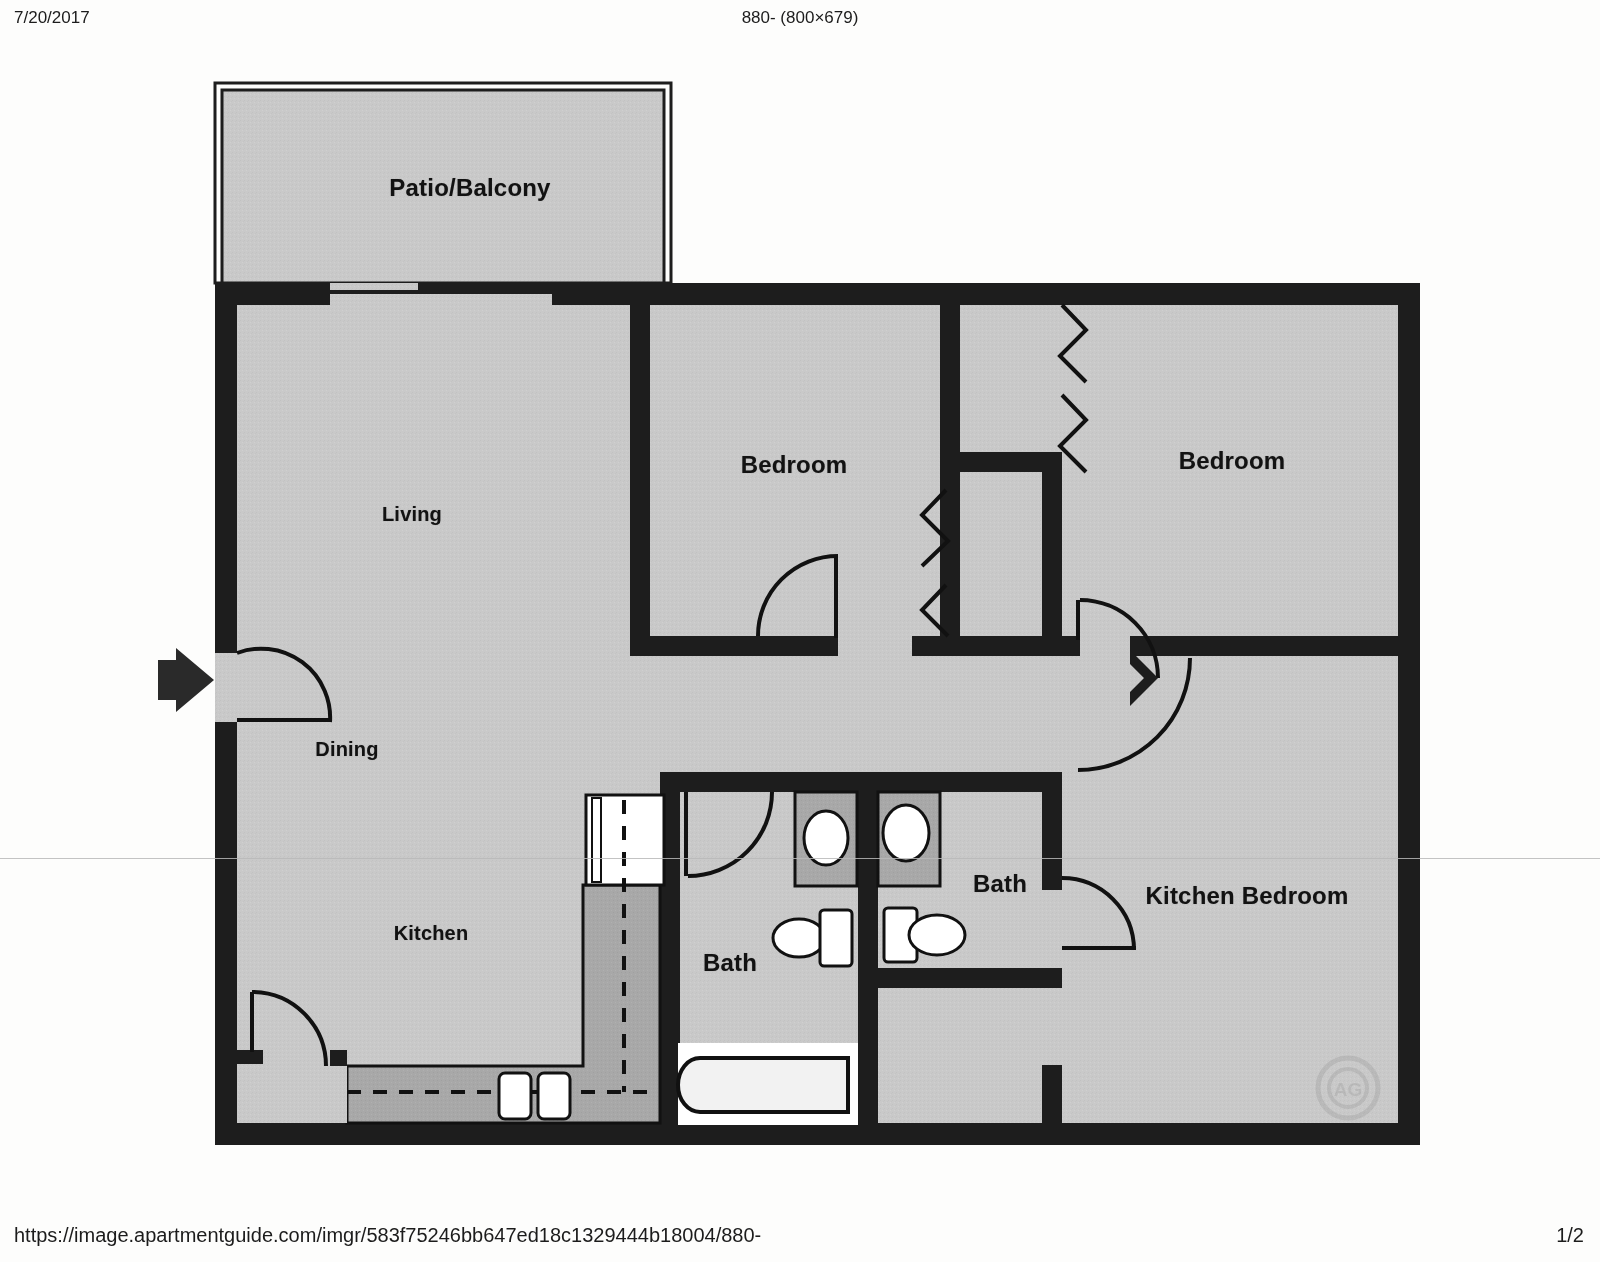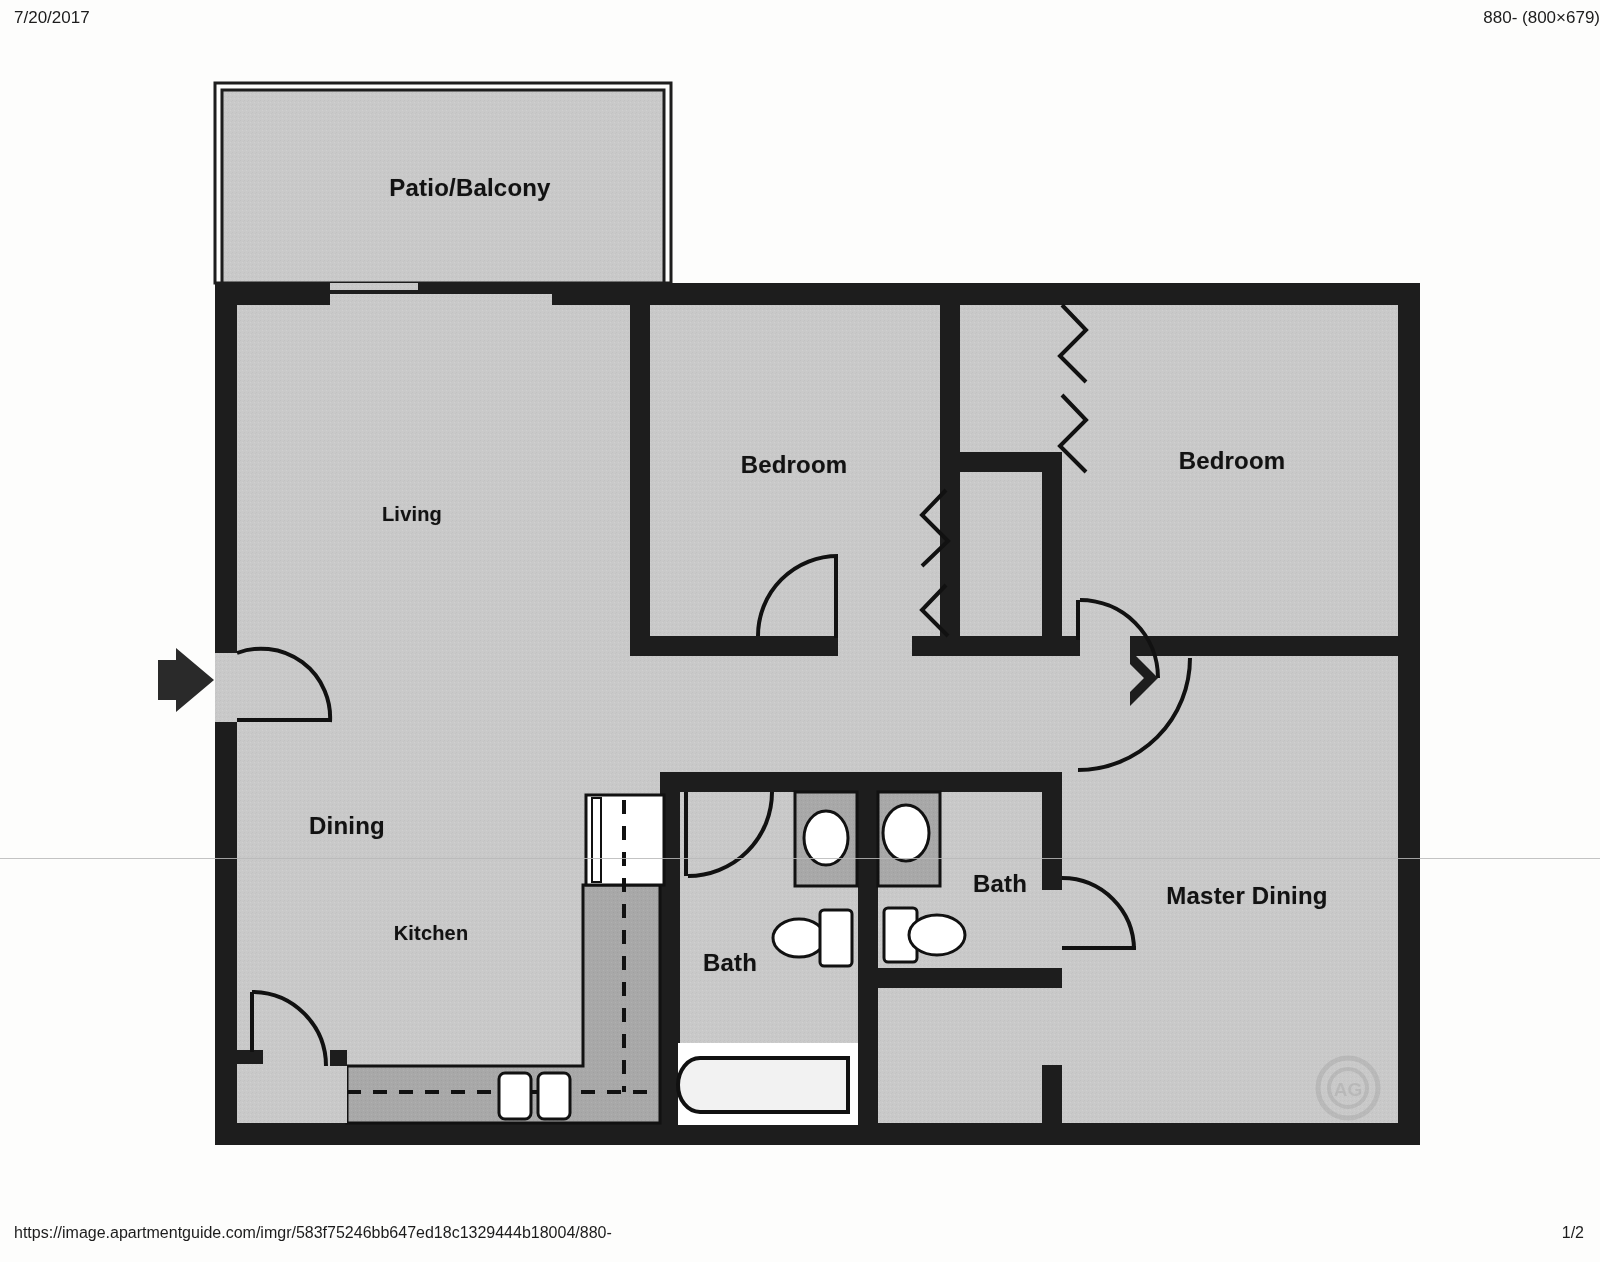--- a/index.html
+++ b/index.html
@@ -31,30 +31,30 @@
     position: absolute;
     left: 14px;
     top: 0;
     white-space: nowrap;
   }
   .print-title {
     position: absolute;
     left: 0;
     top: 0;
     width: 1600px;
-    text-align: right;
+    text-align: center;
     white-space: nowrap;
   }
   .print-footer {
     position: absolute;
     bottom: 14px;
     left: 0;
     width: 1600px;
     height: 24px;
-    font-size: 16px;
+    font-size: 20px;
     color: #1c1c1c;
   }
   .print-url {
     position: absolute;
     left: 14px;
     top: 0;
     white-space: nowrap;
   }
   .print-page {
     position: absolute;
@@ -284,27 +284,27 @@
   <g opacity="0.16">
     <circle cx="1348" cy="1088" r="30" fill="none" stroke="#6a6a6a" stroke-width="5"></circle>
     <circle cx="1348" cy="1088" r="19" fill="none" stroke="#6a6a6a" stroke-width="4"></circle>
     <text x="1348" y="1096" text-anchor="middle" font-family="Liberation Sans, sans-serif" font-size="19" font-weight="bold" fill="#6a6a6a">AG</text>
   </g>
 </svg>
 
 <div id="room-labels">
     <div class="room-label" style="left: 470px; top: 188px; font-size: 24px;">Patio/Balcony</div>
     <div class="room-label" style="left: 412px; top: 514px; font-size: 20px;">Living</div>
-    <div class="room-label" style="left: 347px; top: 826px; font-size: 24px;">Dining</div>
+    <div class="room-label" style="left: 347px; top: 749px; font-size: 20px;">Dining</div>
     <div class="room-label" style="left: 431px; top: 933px; font-size: 20px;">Kitchen</div>
     <div class="room-label" style="left: 794px; top: 465px; font-size: 24px;">Bedroom</div>
     <div class="room-label" style="left: 1232px; top: 461px; font-size: 24px;">Bedroom</div>
     <div class="room-label" style="left: 730px; top: 963px; font-size: 24px;">Bath</div>
     <div class="room-label" style="left: 1000px; top: 884px; font-size: 24px;">Bath</div>
-    <div class="room-label" style="left: 1247px; top: 896px; font-size: 24px;">Master Dining</div>
+    <div class="room-label" style="left: 1247px; top: 896px; font-size: 24px;">Kitchen Bedroom</div>
   </div>
 
 <div class="scan-seam"></div>
 
 <div class="print-footer">
   <span class="print-url">https://image.apartmentguide.com/imgr/583f75246bb647ed18c1329444b18004/880-</span>
   <span class="print-page">1/2</span>
 </div>
 
 </body></html>

